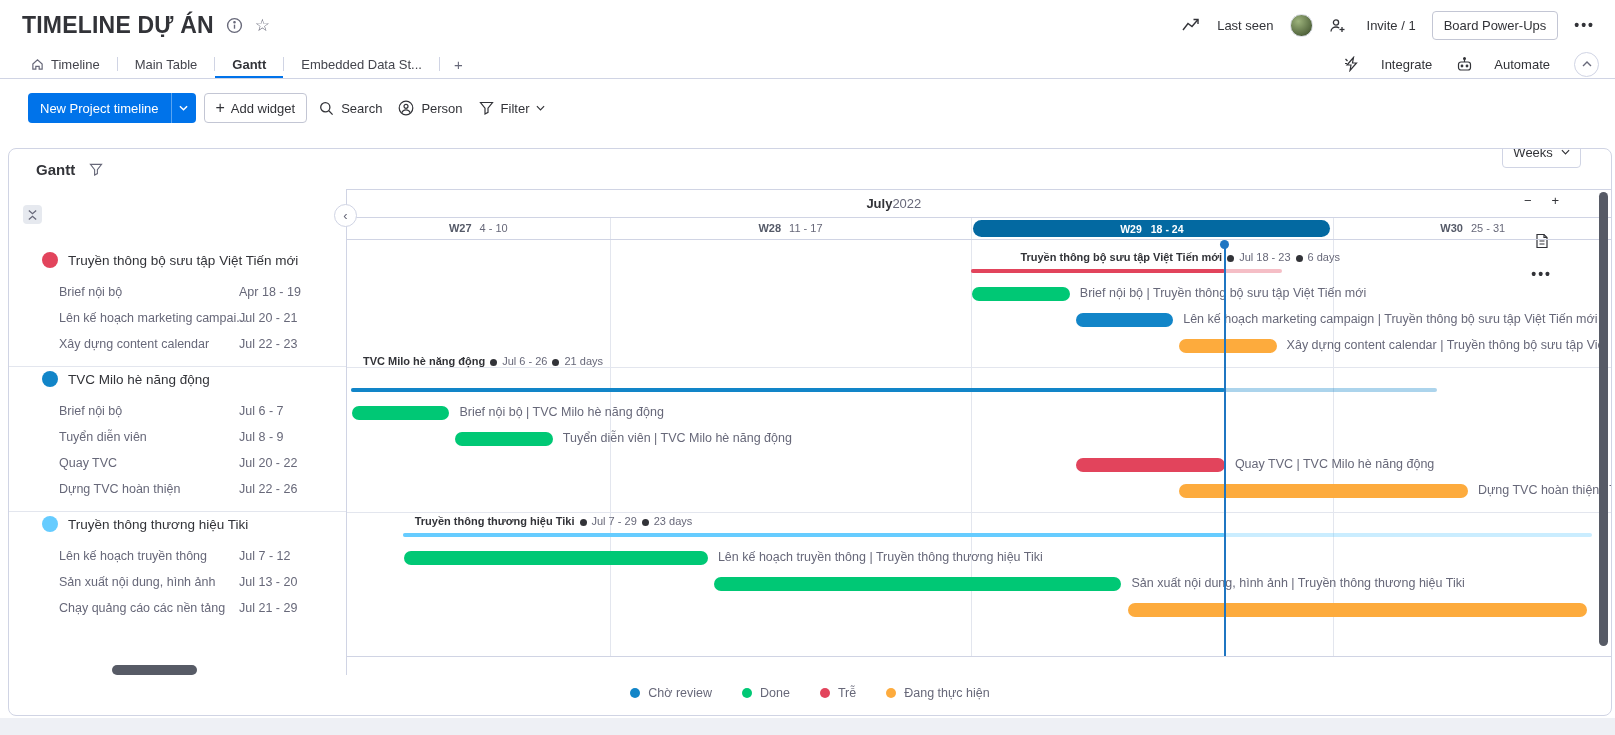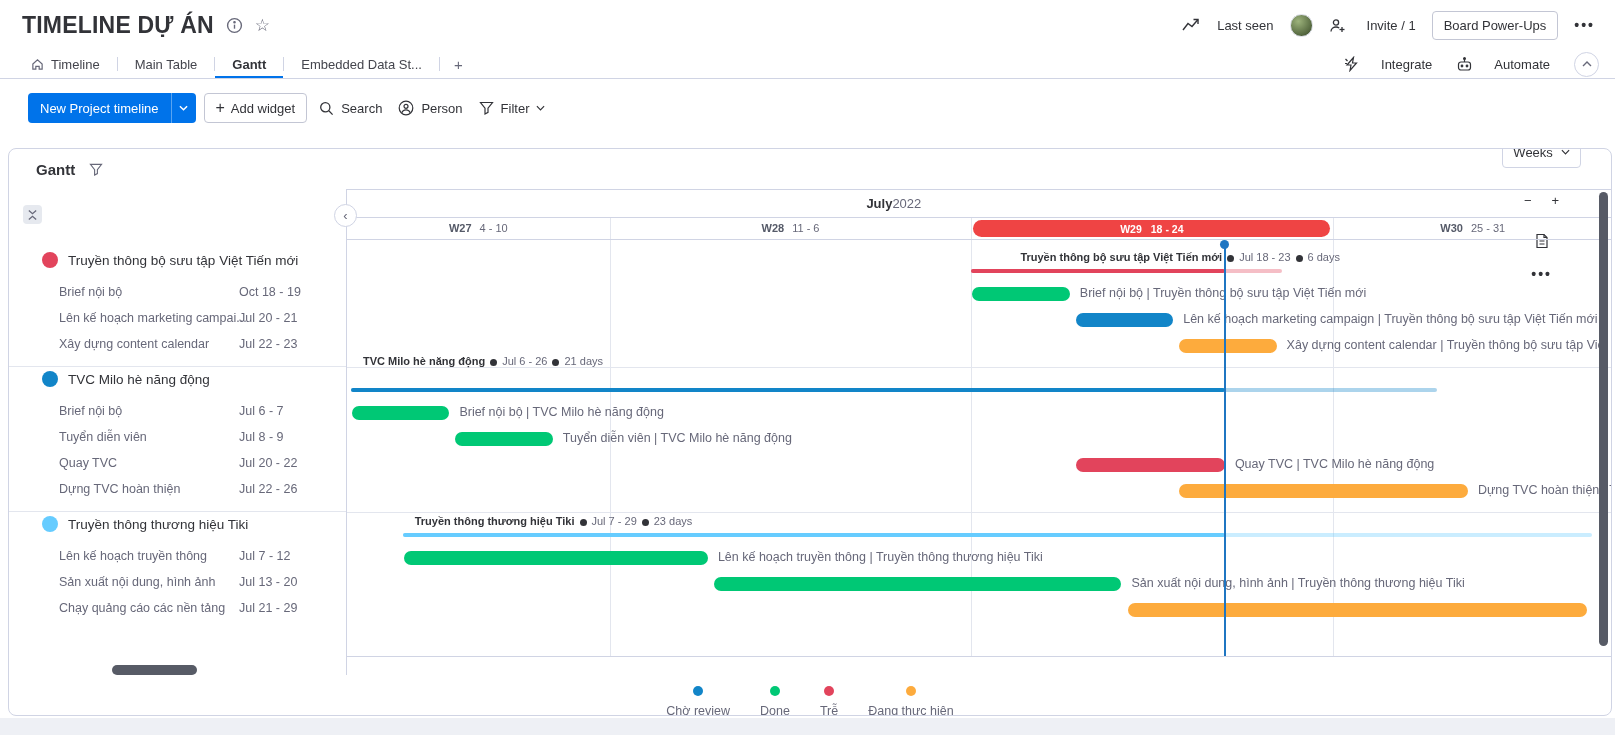--- a/index.html
+++ b/index.html
@@ -69,21 +69,21 @@
     display:flex; align-items:center; justify-content:center; z-index:5; padding-bottom:2px; }
   .timeline { position:absolute; left:337px; top:0; right:0; height:100%;
     border-left:1px solid #d0d4e4; border-top:1px solid #d0d4e4; overflow:hidden; }
   .month-row { position:relative; height:28px; border-bottom:1px solid #d0d4e4; font-size:13px; }
   .month-label { position:absolute; top:6px; white-space:nowrap; }
   .month-label b { color:#323338; }
   .month-label span { color:#676879; font-weight:400; }
   .week-row { position:relative; height:22px; border-bottom:1px solid #d0d4e4; }
   .week-label { position:absolute; top:4px; font-size:11px; color:#676879; white-space:nowrap; transform:translateX(-50%); }
   .week-label b { font-weight:700; color:#555a68; margin-right:8px; font-weight:600; }
-  .week-pill { position:absolute; top:2px; height:17px; border-radius:9px; background:#ef4444;
+  .week-pill { position:absolute; top:2px; height:17px; border-radius:9px; background:#0369a1;
     display:flex; align-items:center; justify-content:center; gap:9px;
     color:#fff; font-size:10.5px; font-weight:700; }
   .chart { position:relative; height:417px; border-bottom:1px solid #d0d4e4; }
   .gridline { position:absolute; top:0; bottom:0; width:1px; background:#e3e6ee; }
   .group-divider { position:absolute; left:0; height:1px; background:#e3e6ee; }
   .sum-text { position:absolute; white-space:nowrap; font-size:11px; color:#676879; }
   .sum-text b { color:#323338; font-weight:700; }
   .sum-text .sep { display:inline-block; width:7px; height:7px; border-radius:50%; background:#323338; margin:0 5px 0 5px; vertical-align:middle; }
   .sum-line { position:absolute; height:4px; border-radius:2px; }
   .sum-line .prog { position:absolute; left:0; top:0; bottom:0; border-radius:2px; }
@@ -96,21 +96,21 @@
   .grp-dot { width:16px; height:16px; border-radius:50%; flex:0 0 16px; }
   .grp-name { font-size:13.5px; color:#323338; font-weight:400; white-space:nowrap; }
   .task-row { position:absolute; left:0; right:0; }
   .task-name { position:absolute; left:50px; font-size:12.5px; color:#676879; white-space:nowrap; }
   .task-dates { position:absolute; left:230px; font-size:12.5px; color:#676879; white-space:nowrap; }
   .v-scroll { position:absolute; width:9px; border-radius:5px; background:#575b66; right:3px; z-index:6; }
   .h-scroll { position:absolute; height:10px; border-radius:5px; background:#575b66; z-index:6; }
 
   
   .legend { position:absolute; left:0; right:0; top:537px; display:flex; justify-content:center; gap:30px; align-items:center; }
-  .legend-item { display:flex; align-items:center; gap:8px; font-size:12.5px; color:#676879;flex-direction:column; }
+  .legend-item { display:flex; align-items:center; gap:8px; font-size:12.5px; color:#676879; }
   .legend-dot { width:10px; height:10px; border-radius:50%; }
 
   .bottom-strip { position:absolute; left:0; top:718px; right:0; height:17px; background:#eef0f5; }
 </style>
 </head>
 <body>
 
 <div class="top-header">
   <div class="th-left">
     <h1 class="page-title">TIMELINE DỰ ÁN</h1>
@@ -314,21 +314,21 @@
             <polyline points="2,1.5 6,5 10,1.5"></polyline>
             <polyline points="2,11.5 6,8 10,11.5"></polyline>
           </svg>
       </span>
     <div class="grp-row" style="top: 63px;">
           <span class="grp-dot" style="background: rgb(226, 68, 92);"></span>
           <span class="grp-name">Truyền thông bộ sưu tập Việt Tiến mới</span>
         </div>
         <div class="task-row" style="top: 96px;">
           <span class="task-name">Brief nội bộ</span>
-          <span class="task-dates">Oct 18 - 19</span>
+          <span class="task-dates">Apr 18 - 19</span>
         </div>
         <div class="task-row" style="top: 122px;">
           <span class="task-name">Lên kế hoạch marketing campai...</span>
           <span class="task-dates">Jul 20 - 21</span>
         </div>
         <div class="task-row" style="top: 148px;">
           <span class="task-name">Xây dựng content calendar</span>
           <span class="task-dates">Jul 22 - 23</span>
         </div>
         <div class="group-divider" style="top: 177px; right: 0px;"></div>
@@ -373,21 +373,21 @@
       </div>
     <div class="timeline">
       <div class="month-row">
         <span class="month-label" id="month-label" style="left: 546.85px; transform: translateX(-50%);">
           <b>July</b><span>2022</span>
         </span>
       </div>
       <div class="week-row" id="week-row">
           <span class="week-label" style="left: 131.3px;"><b>W27</b><span>4 - 10</span></span>
           <div style="position: absolute; top: 0px; bottom: 0px; width: 1px; background: rgb(227, 230, 238); left: 262.5px;"></div>
-          <span class="week-label" style="left: 443.5px;"><b>W28</b><span>11 - 6</span></span>
+          <span class="week-label" style="left: 443.5px;"><b>W28</b><span>11 - 17</span></span>
           <div style="position: absolute; top: 0px; bottom: 0px; width: 1px; background: rgb(227, 230, 238); left: 624.4px;"></div>
           <div class="week-pill" style="left: 626.4px; width: 356.9px;">
             <span>W29</span>
             <span>18 - 24</span>
           </div>
           <div style="position: absolute; top: 0px; bottom: 0px; width: 1px; background: rgb(227, 230, 238); left: 986.3px;"></div>
           <span class="week-label" style="left: 1125.7px;"><b>W30</b><span>25 - 31</span></span>
         </div>
       <div class="chart" id="chart">
           <div class="gridline" style="left: 262.5px;"></div>

